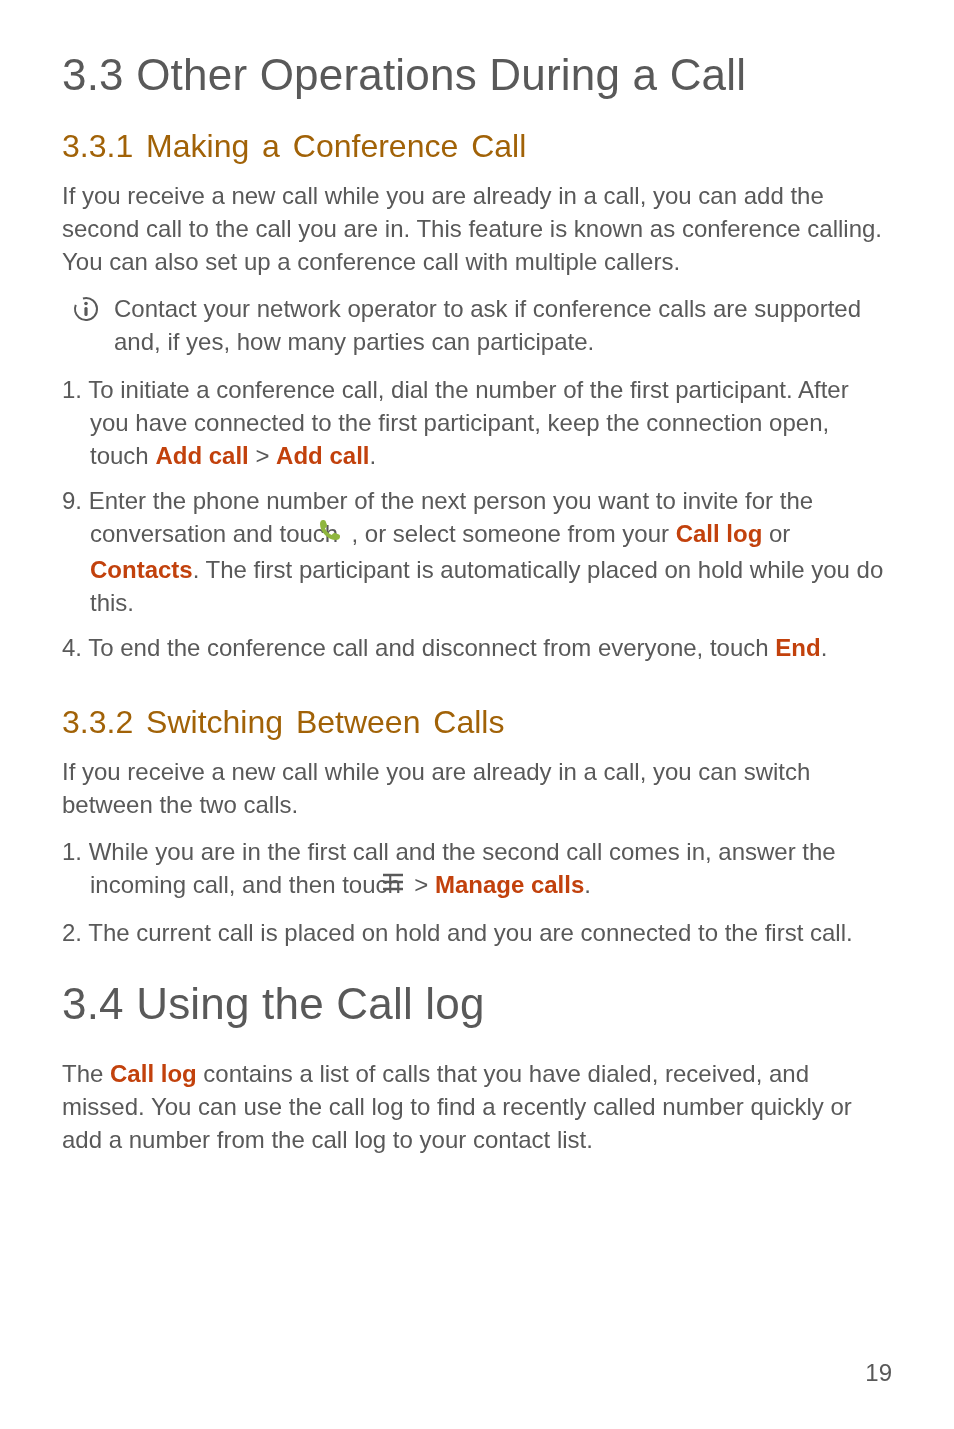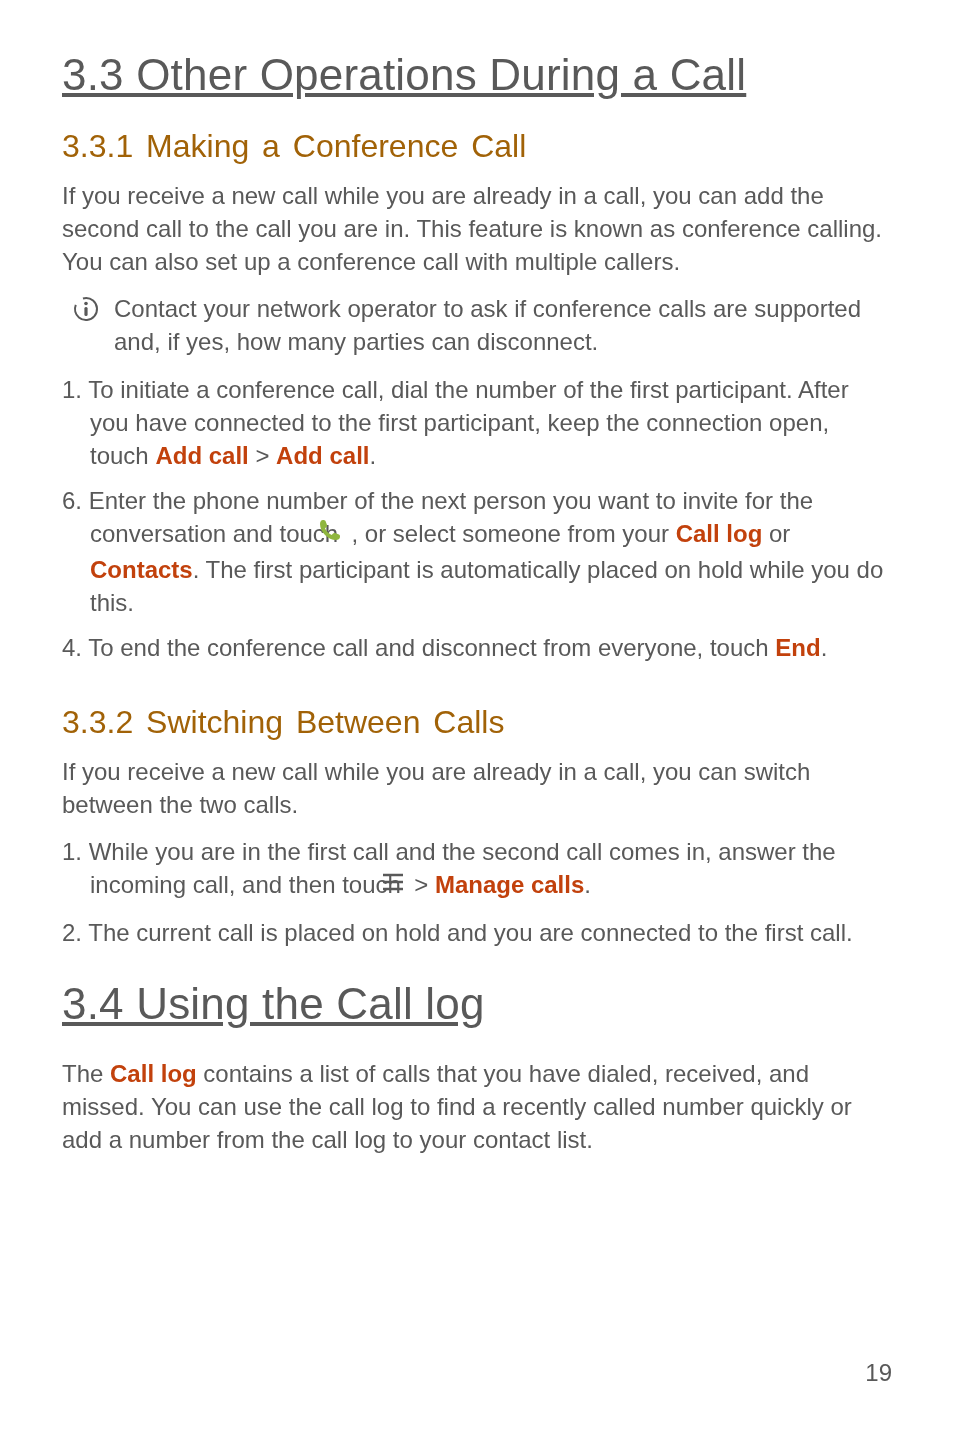--- a/index.html
+++ b/index.html
@@ -11,21 +11,20 @@
     color: #595959;
     padding: 50px 62px 40px 62px;
     position: relative;
   }
   h1 {
     font-size: 44px;
     font-weight: normal;
     color: #595959;
     margin-bottom: 28px;
     letter-spacing: 0.2px;
-    text-decoration: underline;
   }
   h2 {
     font-size: 32px;
     font-weight: normal;
     color: #a16207;
     margin-bottom: 14px;
     word-spacing: 4px;
   }
   p.body, .body {
     font-size: 24px;
@@ -86,29 +85,29 @@
   <p class="body">If you receive a new call while you are already in a call, you can add the second call to the call you are in. This feature is known as conference calling. You can also set up a conference call with multiple callers.</p>
 
   <div class="note">
     <span class="note-icon">
       <svg width="28" height="28" viewBox="0 0 28 28">
         <circle cx="14" cy="14" r="11" fill="none" stroke="#595959" stroke-width="2" stroke-dasharray="48 10" transform="rotate(-50 14 14)"></circle>
         <circle cx="14" cy="8.5" r="1.8" fill="#595959"></circle>
         <rect x="12.4" y="12" width="3.2" height="9" rx="1.5" fill="#595959"></rect>
       </svg>
     </span>
-    <span>Contact your network operator to ask if conference calls are supported and, if yes, how many parties can disconnect.</span>
+    <span>Contact your network operator to ask if conference calls are supported and, if yes, how many parties can participate.</span>
   </div>
 
   <p class="step">
     <span>1. To initiate a conference call, dial the number of the first participant. After you have connected to the first participant, keep the connection open, touch </span><b>Add call</b><span> &gt; </span><b>Add call</b><span>.</span>
   </p>
 
   <p class="step">
-    <span>6. Enter the phone number of the next person you want to invite for the conversation and touch </span><span class="inline-icon"><svg width="26" height="26" viewBox="0 0 26 26">
+    <span>9. Enter the phone number of the next person you want to invite for the conversation and touch </span><span class="inline-icon"><svg width="26" height="26" viewBox="0 0 26 26">
           <path d="M6 3 C7 3 8 3 8.5 4 L10 8 C10.3 9 10 9.6 9.3 10.2 L8 11.3 C9 14 12 17 14.7 18 L15.8 16.7 C16.4 16 17 15.7 18 16 L22 17.5 C23 18 23 19 23 20 C23 22 21 23 19 23 C11 23 3 15 3 7 C3 5 4 3 6 3 Z" fill="#8fb63f"></path>
         </svg></span><span> , or select someone from your </span><b>Call log</b><span> or </span><b>Contacts</b><span>. The first participant is automatically placed on hold while you do this.</span>
   </p>
 
 
   <p class="step">
     <span>4. To end the conference call and disconnect from everyone, touch </span><b>End</b><span>.</span>
   </p>
 </div>
 

